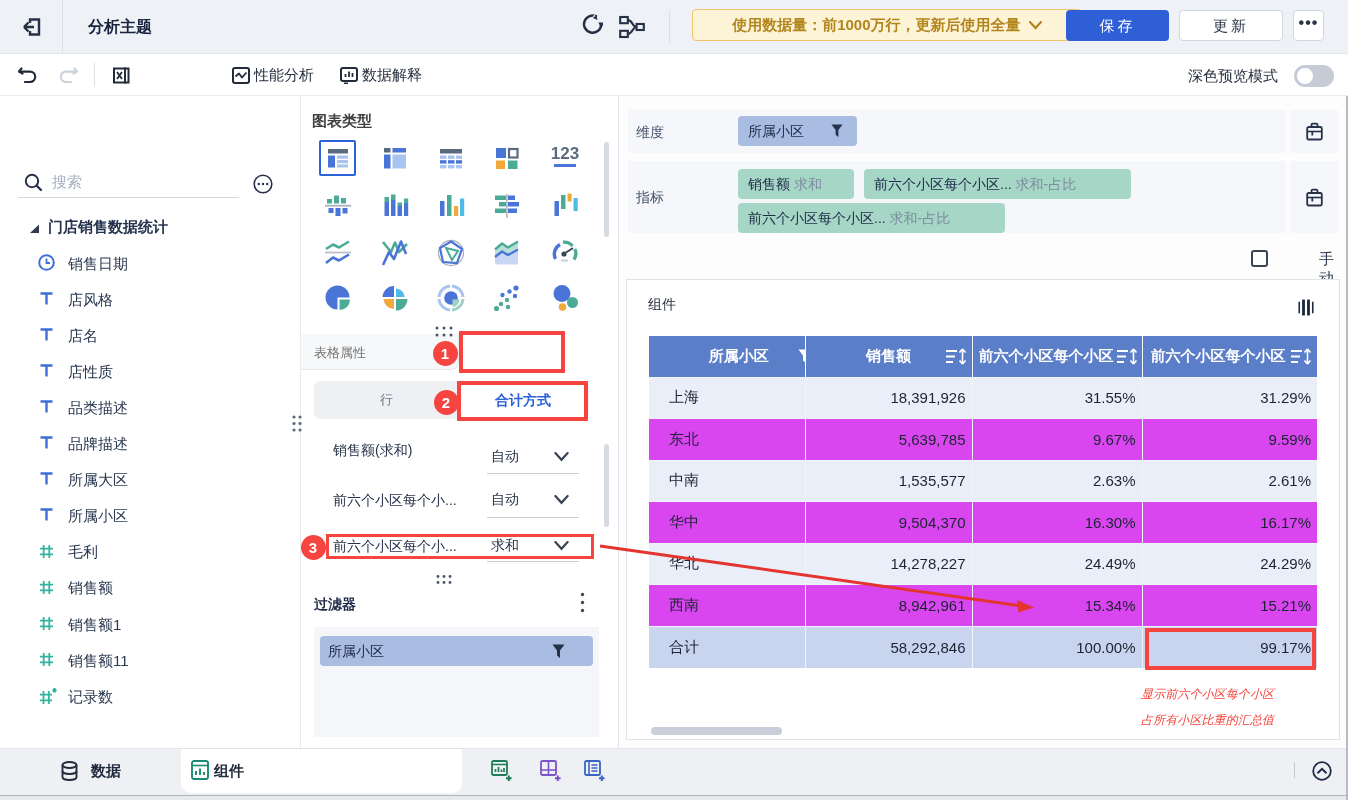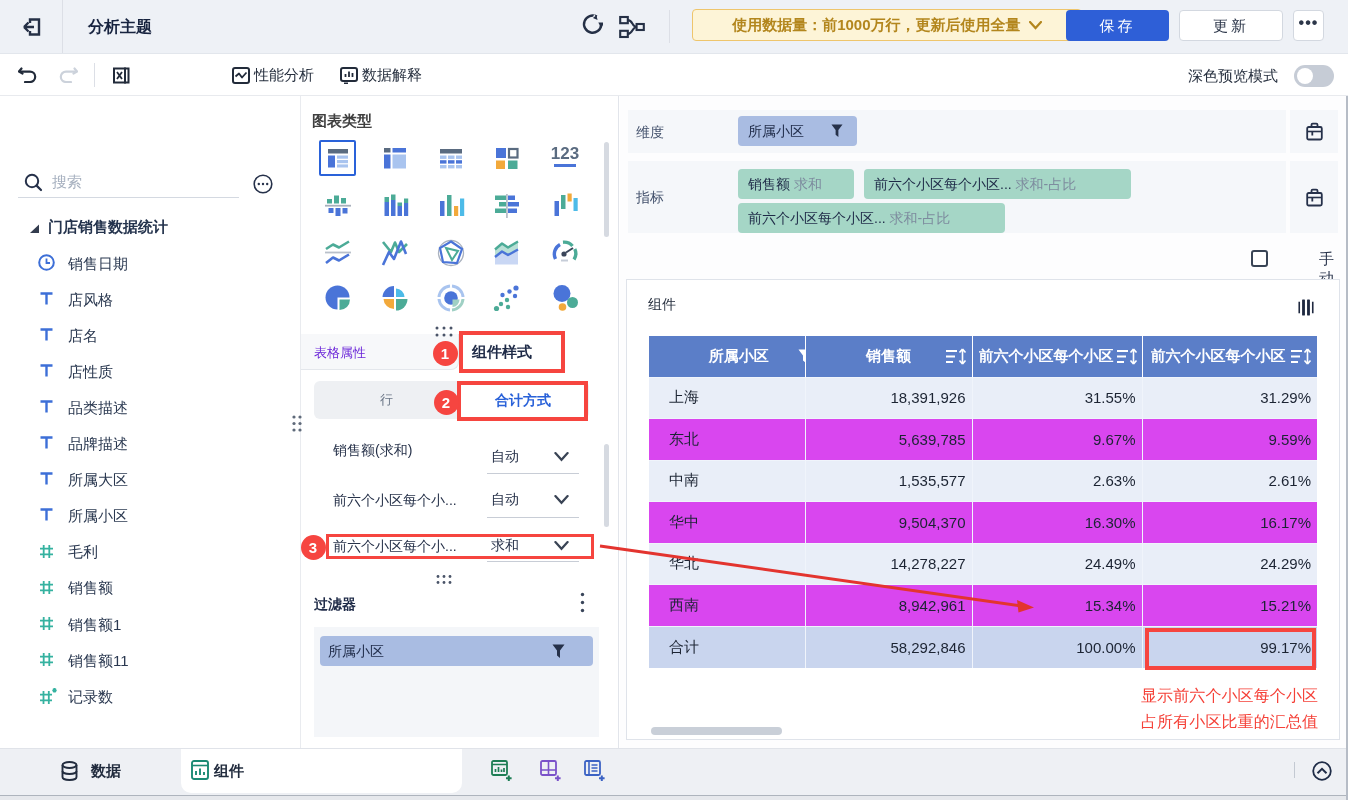--- a/index.html
+++ b/index.html
@@ -31,21 +31,21 @@
 .ti { position:absolute; left:68px; width:160px; font-size:15px; color:#2a3850; }
 .tico { position:absolute; left:38px; width:17px; height:17px; }
 
 #mid { left:301px; top:96px; width:318px; height:652px; background:#fff; border-right:1px solid #e2e5eb; }
 .mhead { position:absolute; font-size:15px; font-weight:bold; color:#404040; }
 .cicon { position:absolute; width:28px; height:28px; }
 #selbox { position:absolute; left:18px; top:44px; width:37px; height:36px; border:2px solid #2a62d9; border-radius:2px; }
 .vscroll { position:absolute; width:5px; border-radius:3px; background:#d6dae1; }
 #tabrow { position:absolute; left:0px; top:238px; width:317px; height:36px; }
 #tab-inactive { position:absolute; left:0; top:0; width:158px; height:36px; background:#f7f8fa; border-bottom:1px solid #e4e7ec; border-right:1px solid #e4e7ec; border-radius:0 0 8px 0; }
-#tab-inactive span { position:absolute; left:13px; top:10px; font-size:13px; color:#6d28d9; }
+#tab-inactive span { position:absolute; left:13px; top:10px; font-size:13px; color:#737373; }
 #tab-active { position:absolute; left:158px; top:0; width:159px; height:36px; background:#fff; }
 #tab-active span { position:absolute; left:13px; top:9px; font-size:15px; font-weight:bold; color:#1e2a47; }
 #subtabs { position:absolute; left:13px; top:285px; width:275px; height:38px; background:#eef0f3; border-radius:6px; }
 #subtab-l { position:absolute; left:0; top:0; width:145px; height:38px; font-size:13px; color:#6b7687; text-align:center; line-height:38px; }
 #subtab-r { position:absolute; left:145px; top:2px; width:128px; height:34px; background:#fff; border-radius:4px; font-size:14px; font-weight:bold; color:#2a62d9; text-align:center; line-height:34px; }
 .prow-label { position:absolute; left:32px; font-size:14px; color:#27324a; }
 .prow-val { position:absolute; left:190px; font-size:14px; color:#27324a; }
 .prow-line { position:absolute; left:186px; width:92px; height:1px; background:#c8cdd6; }
 .chev { position:absolute; width:15px; height:10px; }
 #filterhead { position:absolute; left:13px; top:500px; font-size:14px; font-weight:bold; color:#1e2a47; }
@@ -70,21 +70,21 @@
 #tbl th + th { border-left:1px solid rgba(255,255,255,0.65); }
 #tbl td.city { text-align:left; padding:0 0 0 20px; }
 #tbl tr.odd td { background:#e9eef8; }
 #tbl tr.even td { background:#d946ef; }
 #tbl tr.total td { background:#c9d5ee; }
 #manual { position:absolute; left:631px; top:154px; width:17px; height:17px; border:2px solid #394455; border-radius:3px; background:#fff; }
 #manual-label { position:absolute; left:655px; top:154px; font-size:15px; color:#27324a;margin-left:44px; }
 
 .redrect { position:absolute; border:3px solid #f6453f; z-index:5; }
 .redcircle { position:absolute; width:25px; height:25px; border-radius:50%; background:#f64540; color:#fff; font-size:15px; font-weight:bold; text-align:center; line-height:25px; z-index:6; }
-.redtext { position:absolute; color:#f54138; font-size:16px; letter-spacing:0.1px; }
+.redtext { position:absolute; color:#f54138; font-size:12px; letter-spacing:0.1px;font-style:italic; }
 
 #bbar { left:0; top:748px; width:1348px; height:52px; background:#eef0f4; border-top:1px solid #e0e3e9; }
 #btab-active { position:absolute; left:181px; top:0px; width:281px; height:44px; background:#fff; border-radius:0 0 10px 10px; }
 .btxt { position:absolute; font-size:15px; color:#212b3d; font-weight:bold; }
 </style>
 </head>
 <body>
 <div id="page">
 
   <div id="hdr" class="abs">
@@ -401,23 +401,20 @@
           <circle cx="11" cy="3" r="1.5"></circle>
           <circle cx="18" cy="3" r="1.5"></circle>
           <circle cx="4" cy="10" r="1.5"></circle>
           <circle cx="11" cy="10" r="1.5"></circle>
           <circle cx="18" cy="10" r="1.5"></circle>
         </g>
     </svg>
     <div id="tabrow">
       <div id="tab-inactive">
           <span>表格属性</span>
-        </div>
-      <div id="tab-active">
-          <span>组件样式</span>
         </div>
     </div>
     <div id="subtabs">
       <div id="subtab-l">行</div>
       <div id="subtab-r">合计方式</div>
     </div>
 
     <span class="prow-label" style="top:346px;text-align:right;">销售额(求和)</span>
     <span class="prow-val" style="top:352px;">自动</span>
     <svg class="chev" style="left:253px;top:356px" viewBox="0 0 13 9">

